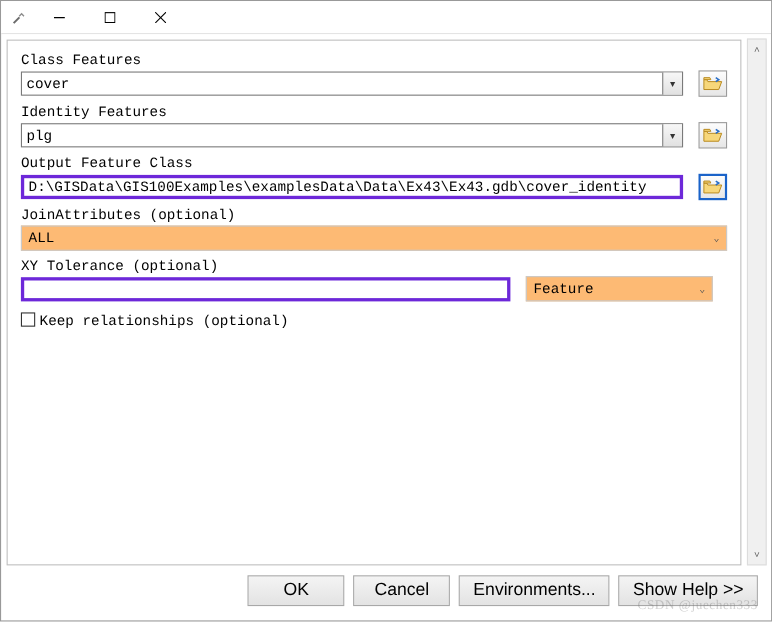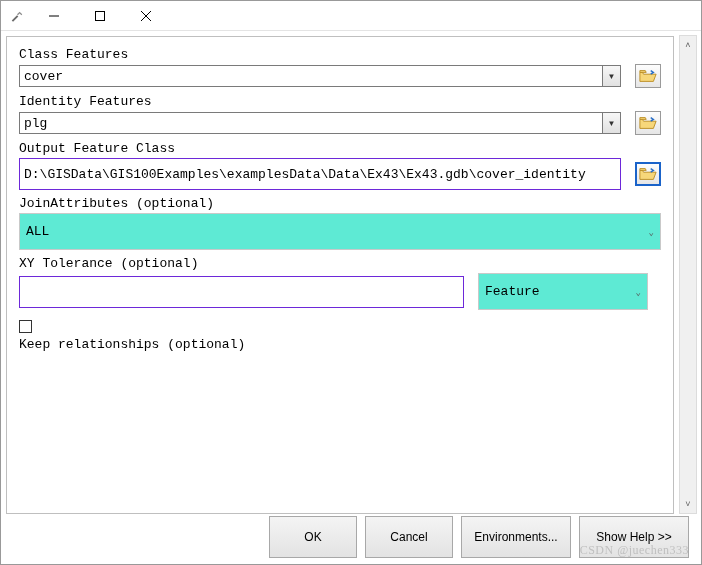--- a/index.html
+++ b/index.html
@@ -84,67 +84,67 @@
     background: transparent;
   }
   .combo .drop {
     width: 18px; height: 100%;
     border-left: 1px solid #7a7a7a;
     background: linear-gradient(#f7f7f7,#e1e1e1);
     display:flex;align-items:center;justify-content:center;
     font-size:8px;color:#333;
   }
   .textinput {
-    height: 32px;
-    border: 1px solid #6d28d9;
+    height: 22px;
+    border: 3px solid #6d28d9;
     background:#fff;
   }
   .textinput input {
     width:100%;height:100%;border:none;outline:none;
     font-family:"Courier New",monospace;font-size:13px;padding:0 4px;
     background:transparent;
   }
   .browse-btn {
     width: 26px; height: 24px;
     border: 1px solid #9a9a9a;
     background: linear-gradient(#fdfdfd,#e6e6e6);
     display:flex;align-items:center;justify-content:center;
     padding:0;
   }
   .browse-btn.hl { border: 2px solid #1a63c9; }
   .folder-svg { width:18px;height:16px; }
   .light-combo {
-    height: 37px;
+    height: 23px;
     border: 1px solid #c9c9c9;
-    background: #5eead4;
+    background: #fdba74;
     display:flex;align-items:center;
     padding: 0 6px 0 6px;
     font-family:"Courier New",monospace;font-size:13px;
     position:relative;
   }
   .light-combo .chev {
     position:absolute; right:6px; top:50%; transform:translateY(-50%);
     font-size:9px; color:#555;
   }
-  .checkbox-row { display:flex;gap:4px;margin-top:10px;flex-direction:column; }
+  .checkbox-row { display:flex;gap:4px;margin-top:10px; }
   .checkbox {
     width:13px;height:13px;border:1px solid #333;background:#fff;
   }
   
   .button-bar {
     height: 46px;
     display:flex;align-items:center;justify-content:flex-end;
     gap:8px;
     padding: 0 12px 8px 0;
   }
   .btn {
-    min-width: 88px; height: 42px;
+    min-width: 88px; height: 28px;
     border:1px solid #a8a8a8;
     background: linear-gradient(#f4f4f4,#e3e3e3);
-    font-size:12px;
+    font-size:16px;
     display:flex;align-items:center;justify-content:center;
     padding: 0 12px;
   }
   .watermark {
     position:absolute; right:12px; bottom:6px;
     color: rgba(120,120,120,0.35);
     font-size:12px;
     font-family: Liberation Serif, serif;
     pointer-events:none;
     letter-spacing:0.5px;

